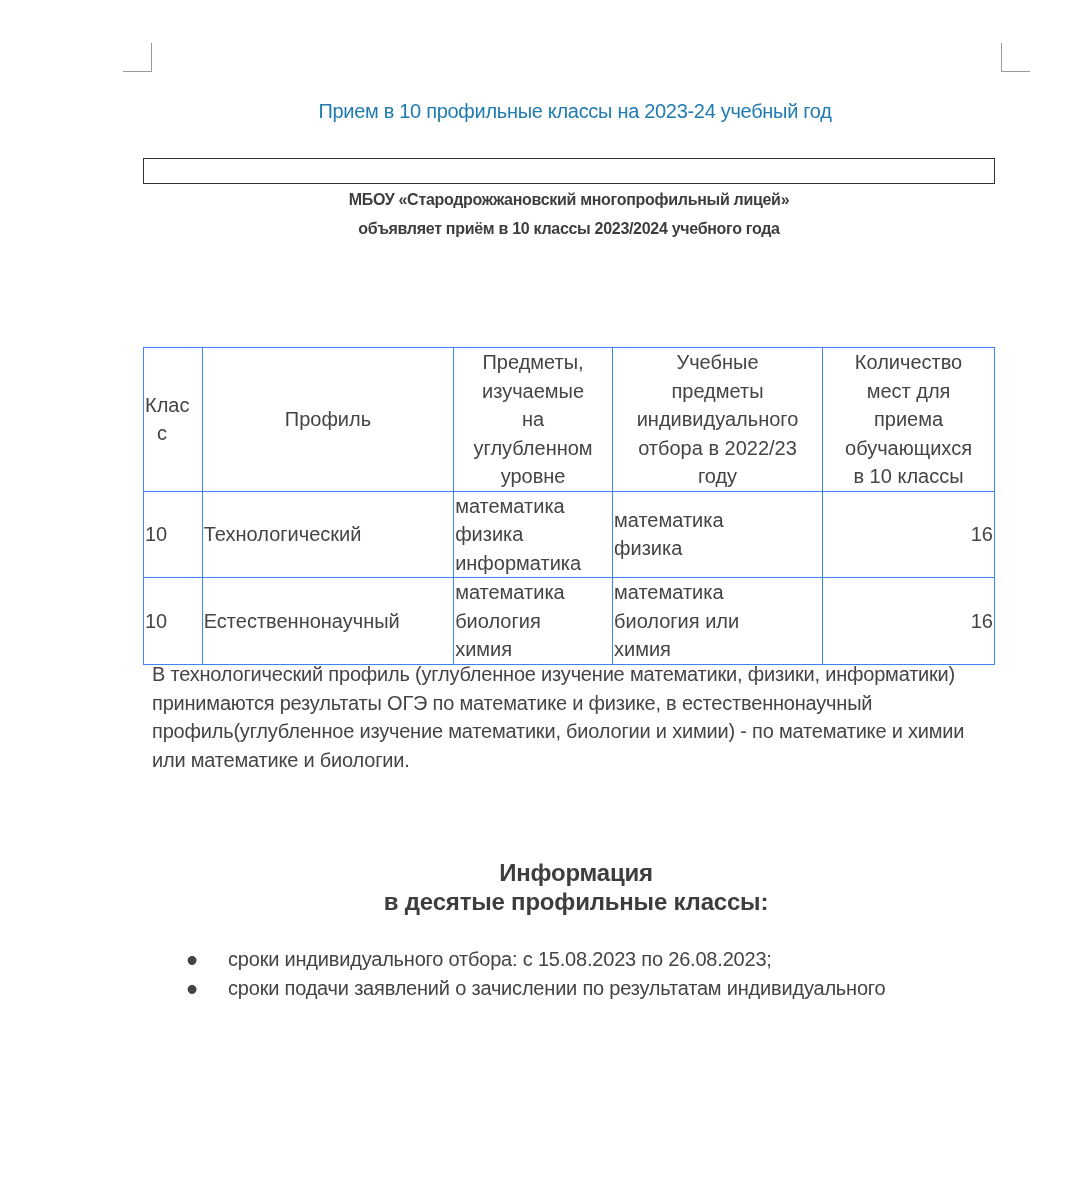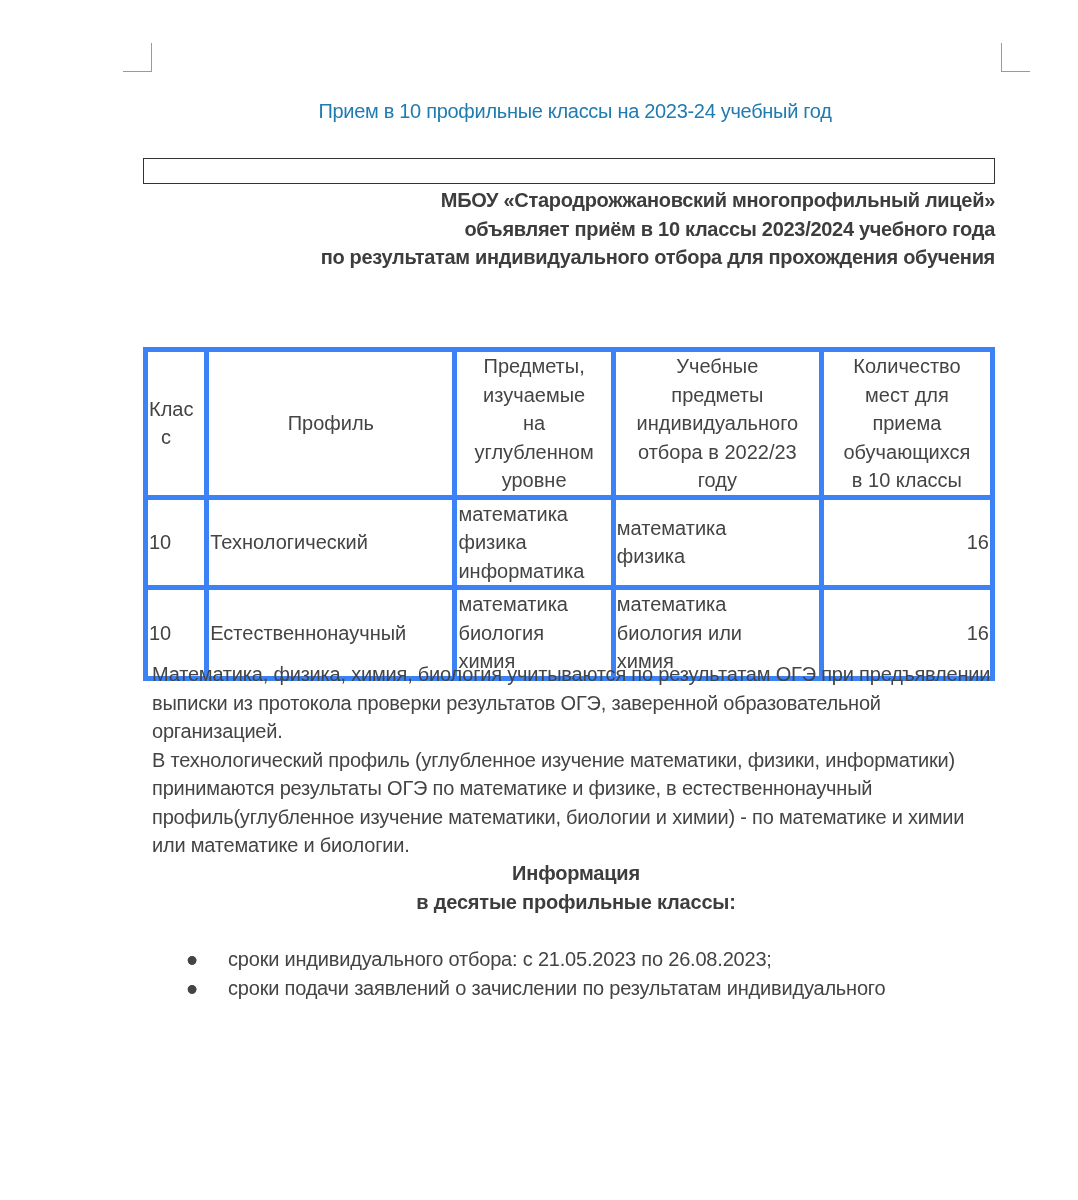--- a/index.html
+++ b/index.html
@@ -5,38 +5,38 @@
   html, body { margin:0; padding:0; background:#ffffff; }
   body { width:1078px; height:1200px; position:relative; overflow:hidden;
          font-family:"Liberation Sans", "DejaVu Sans", sans-serif; color:#3a3a3a; }
   .corner { position:absolute; border-color:#9a9a9a; border-style:solid; border-width:0; }
   .corner-tl { left:123px; top:43px; width:28px; height:28px; border-right-width:1px; border-bottom-width:1px; }
   .corner-tr { left:1001px; top:43px; width:28px; height:28px; border-left-width:1px; border-bottom-width:1px; }
   .title { position:absolute; left:0; width:1150px; top:100px; text-align:center;
            color:#1f7bb0; font-size:20px; letter-spacing:-0.3px; }
   .empty-box { position:absolute; left:143px; top:158px; width:852px; height:26px;
                border:1px solid #333; box-sizing:border-box; }
-  .intro { position:absolute; left:143px; width:852px; top:186px; text-align:right;
-           font-size:20px; line-height:28.5px; font-weight:bold; color:#3d3d3d; letter-spacing:-0.3px; }
+  .intro { position:absolute; left:143px; width:852px; top:186px; text-align:center;
+           font-size:16px; line-height:28.5px; font-weight:bold; color:#3d3d3d; letter-spacing:-0.3px; }
   table.profiles { position:absolute; left:143px; top:347px; width:852px; border-collapse:collapse;
                    font-size:20px; color:#444; }
-  table.profiles td, table.profiles th { border:5px solid #3b82f6; padding:0 1px; font-weight:normal;
+  table.profiles td, table.profiles th { border:1px solid #3b82f6; padding:0 1px; font-weight:normal;
                    line-height:28.5px; vertical-align:middle; }
   table.profiles th { text-align:center; }
   .c-class { width:51px; }
   .c-profile { width:228px; }
   .c-deep { width:143px; }
   .c-sel { width:190px; }
   .c-qty { width:155px; }
   td.center { text-align:right; }
   .cell-line { display:block; }
   .notes { position:absolute; left:152px; width:845px; top:660px; font-size:20px; line-height:28.5px;
            color:#444; letter-spacing:-0.2px; }
   .notes p { margin:0; }
-  .info { position:absolute; left:143px; width:866px; top:859px; text-align:center; font-size:20px;
+  .info { position:absolute; left:143px; width:866px; top:859px; text-align:center; font-size:24px;
           line-height:28.5px; font-weight:bold; color:#3d3d3d; letter-spacing:-0.2px; }
   .info p { margin:0; }
   ul.dates { position:absolute; left:180px; width:820px; top:945px; margin:0; padding:0; list-style:none;
              font-size:20px; line-height:28.5px; color:#444; letter-spacing:-0.2px; }
   ul.dates li { position:relative; padding-left:48px; }
   ul.dates li .bullet { position:absolute; left:6px; top:0; }
   ul.dates li.wrap { padding-left:48px; text-indent:0; }
 </style>
 </head>
 <body>
@@ -44,21 +44,20 @@
 <div class="corner corner-tl"></div>
 <div class="corner corner-tr"></div>
 
 <div class="title">Прием в 10 профильные классы на 2023-24 учебный год</div>
 
 <div class="empty-box"></div>
 
 <div class="intro">
   <div>МБОУ «Стародрожжановский многопрофильный лицей»</div>
   <div>объявляет приём в 10 классы 2023/2024 учебного года</div>
-  <div>по результатам индивидуального отбора для прохождения обучения</div>
 </div>
 
 <table class="profiles">
   <tbody>
       <tr>
     <th class="c-class" style="text-align:left">
       <span class="cell-line">Клас</span>
       <span class="cell-line" style="padding-left:12px">с</span>
     </th>
     <th class="c-profile">Профиль</th>
@@ -110,36 +109,35 @@
       <span class="cell-line">математика</span>
       <span class="cell-line">биология или</span>
       <span class="cell-line">химия</span>
     </td>
     <td class="center">16</td>
   </tr>
 </tbody>
   </table>
 
 <div class="notes">
-  <p>Математика, физика, химия, биология учитываются по результатам ОГЭ при предъявлении выписки из протокола проверки результатов ОГЭ, заверенной образовательной организацией.</p>
   <p>В технологический профиль (углубленное изучение математики, физики, информатики) принимаются результаты ОГЭ по математике и физике, в естественнонаучный профиль(углубленное изучение математики, биологии и химии) - по математике и химии или математике и биологии.</p>
 </div>
 
 <div class="info">
   <p>Информация</p>
   <p>в десятые профильные классы:</p>
 </div>
 
 <ul class="dates">
   <li>
     <span class="bullet">●</span>
   </li>
   <li>
     <span class="bullet">●</span>
-    <span>сроки индивидуального отбора: с 21.05.2023 по 26.08.2023;</span>
+    <span>сроки индивидуального отбора: с 15.08.2023 по 26.08.2023;</span>
   </li>
   <li>
     <span class="bullet">●</span>
   </li>
   <li class="wrap">
     <span class="bullet">●</span>
     <span style="display:block">сроки подачи заявлений о зачислении по результатам индивидуального</span>
   </li>
 </ul>
 

